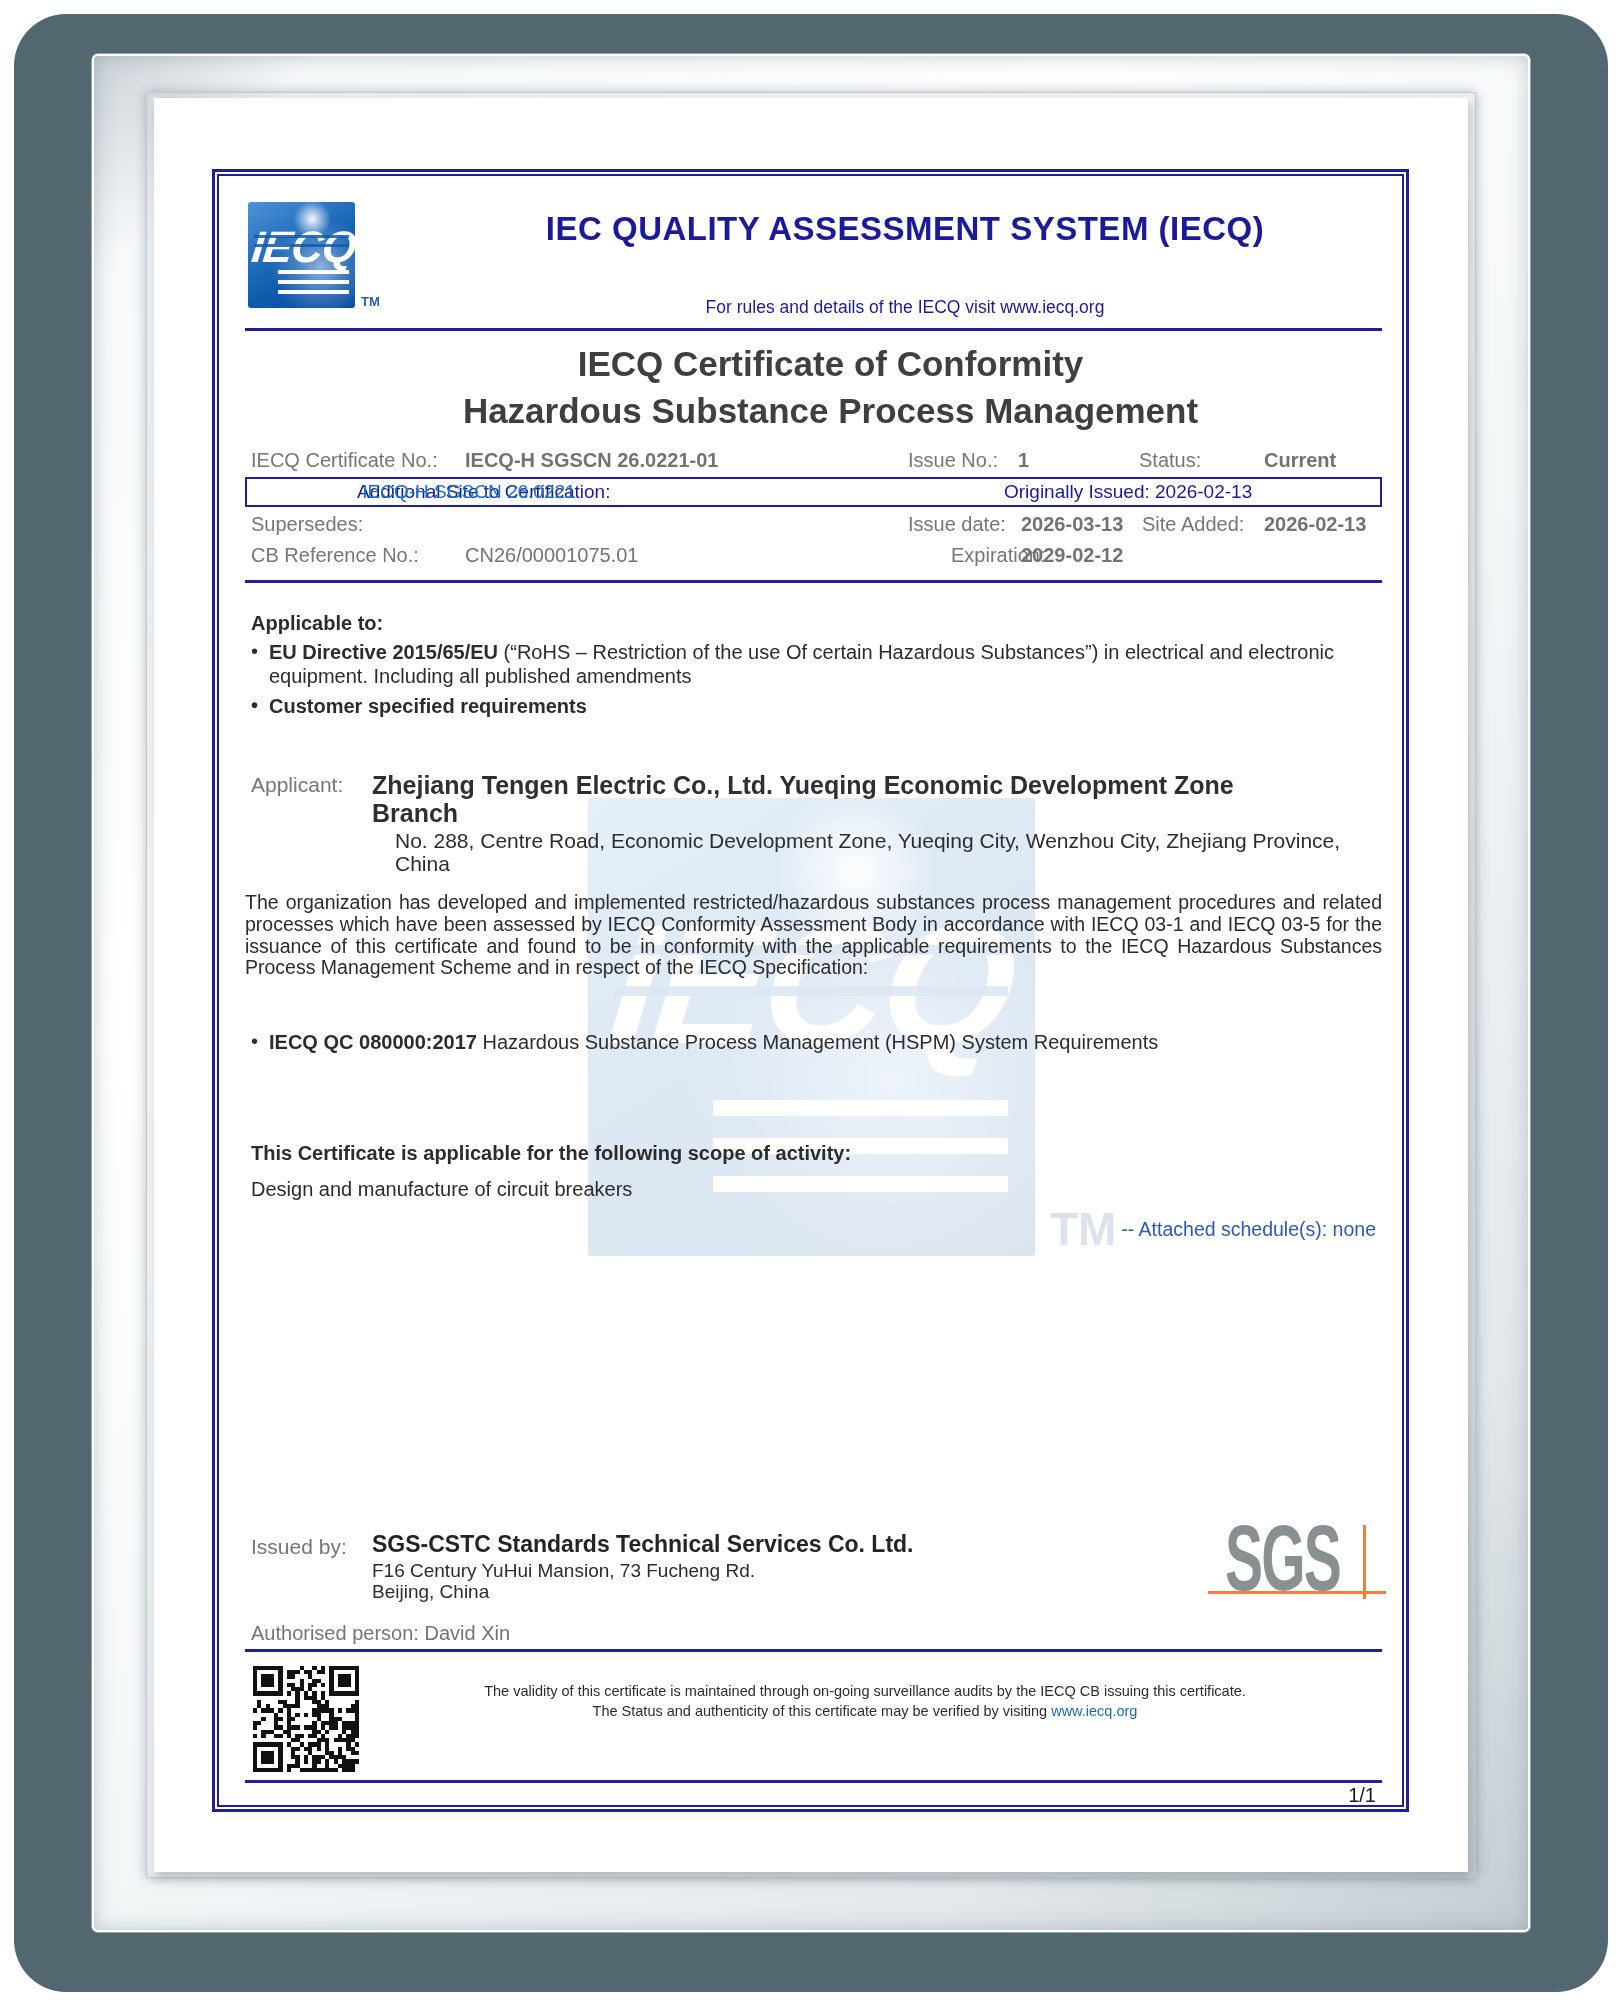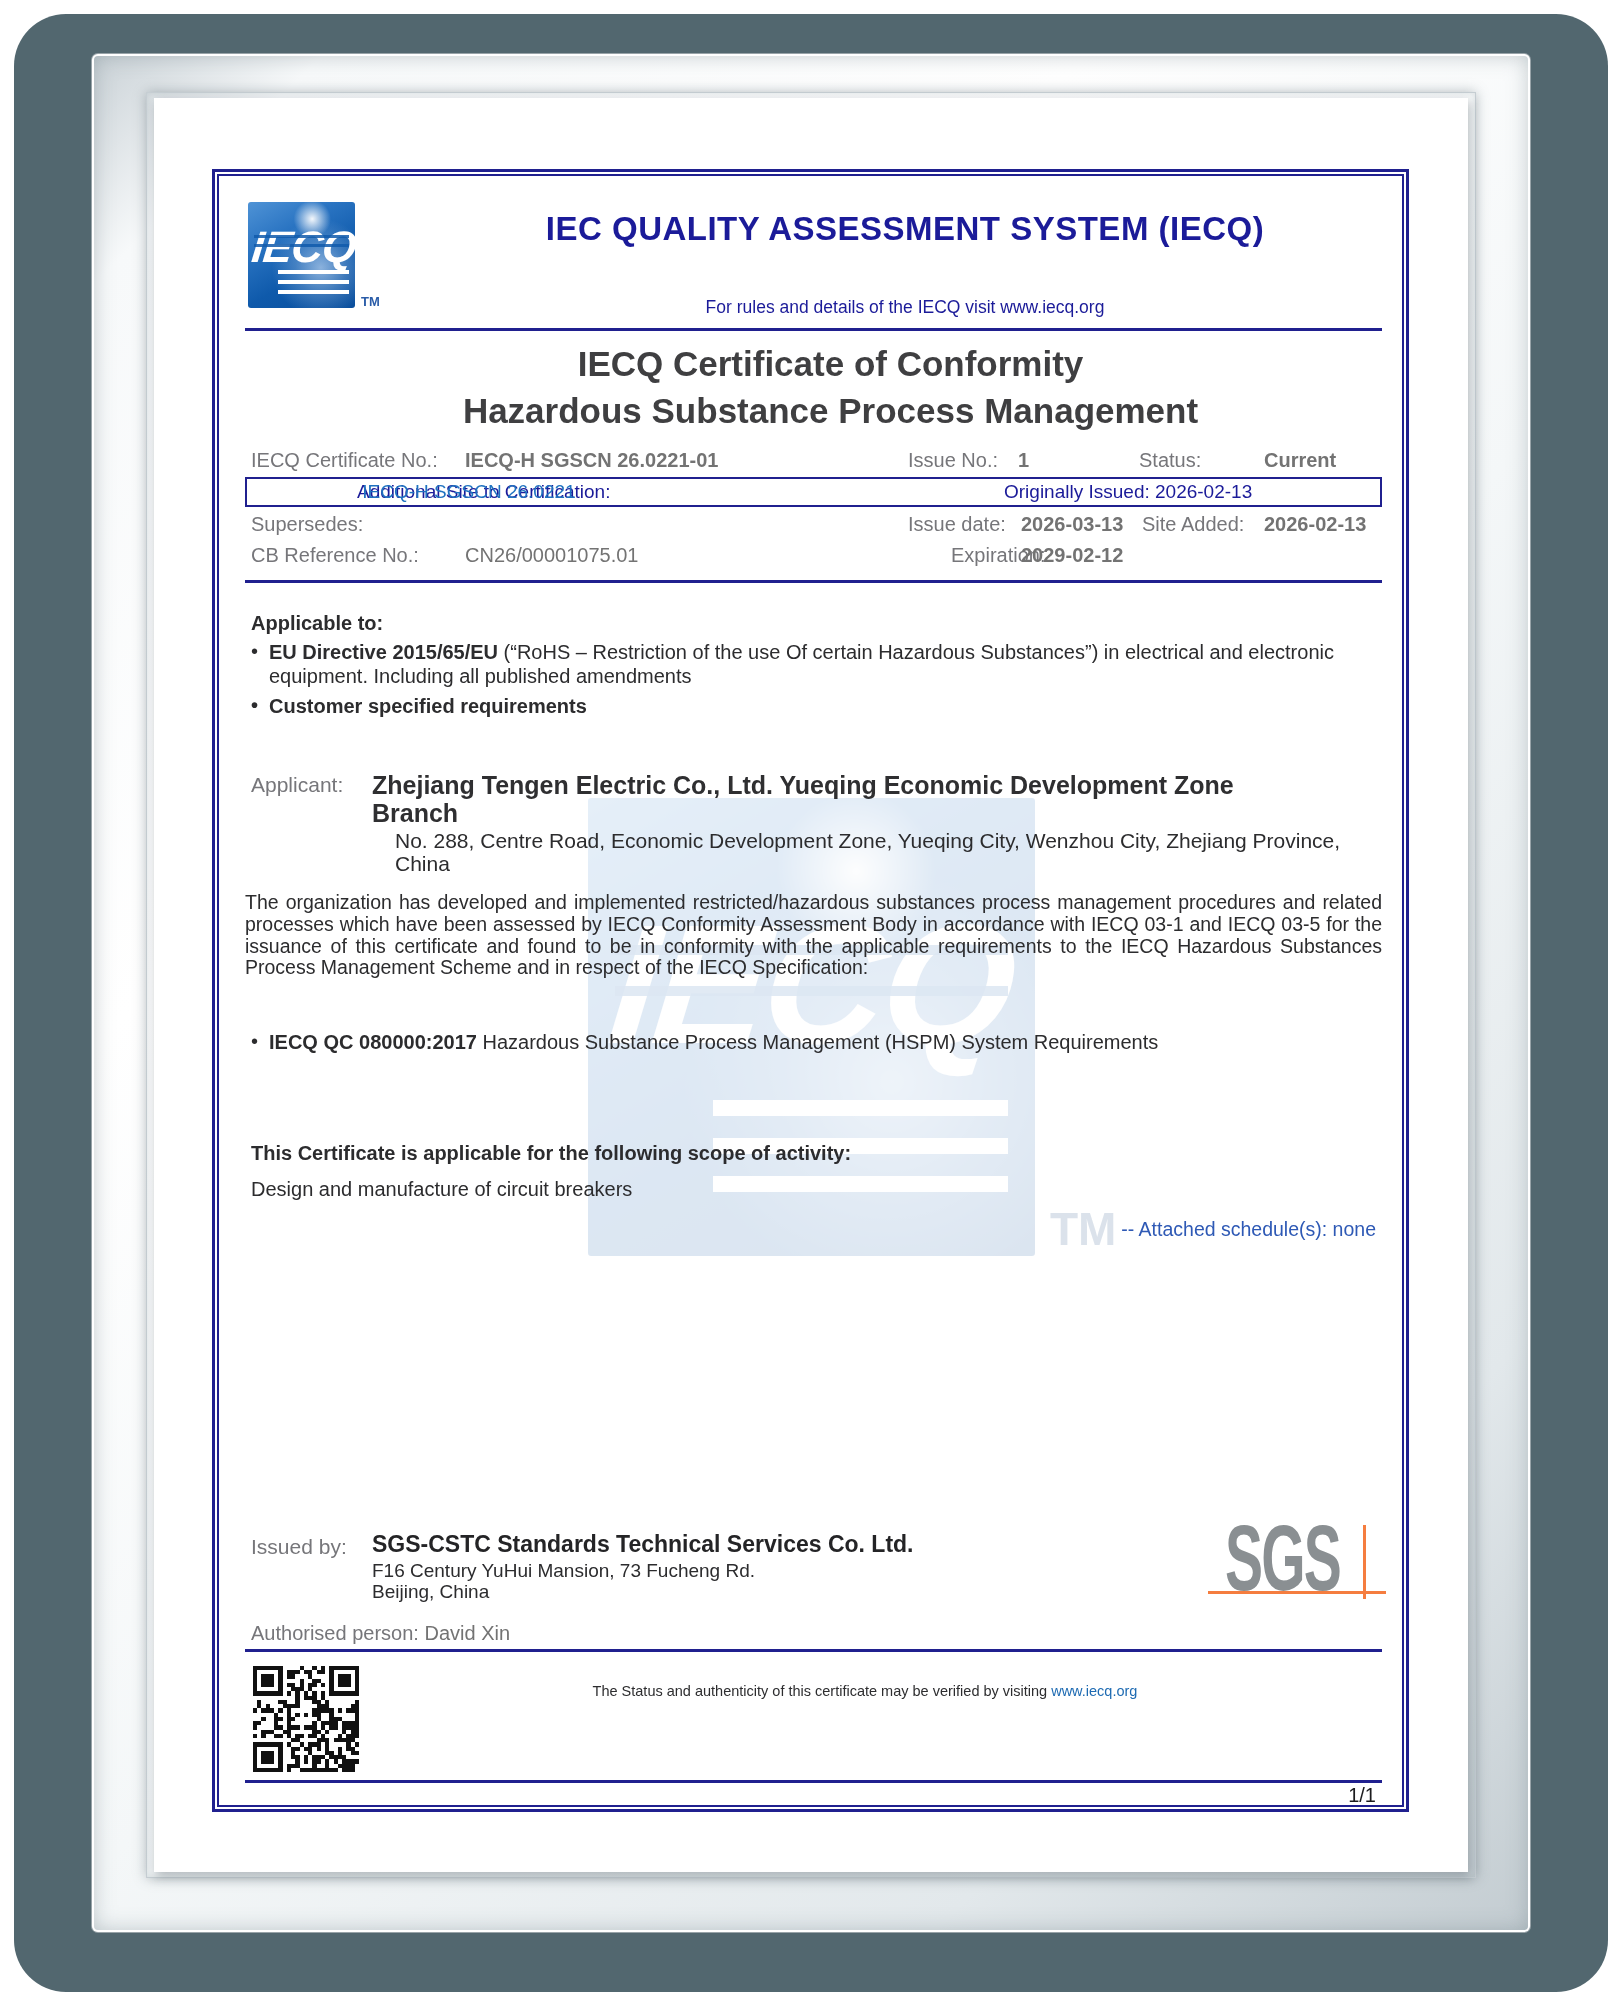--- a/index.html
+++ b/index.html
@@ -190,19 +190,20 @@
     <div class="row" style="left:36px;top:1450px;">
       <span class="lab">Authorised person:</span>
       <span class="val">David Xin</span>
     </div>
     <div class="rule r3"></div>
 
     <div class="qr"><svg viewBox="0 0 25 25" xmlns="http://www.w3.org/2000/svg">
           <path d="M0 0h1v1h-1zM1 0h1v1h-1zM2 0h1v1h-1zM3 0h1v1h-1zM4 0h1v1h-1zM5 0h1v1h-1zM6 0h1v1h-1zM11 0h1v1h-1zM14 0h1v1h-1zM16 0h1v1h-1zM18 0h1v1h-1zM19 0h1v1h-1zM20 0h1v1h-1zM21 0h1v1h-1zM22 0h1v1h-1zM23 0h1v1h-1zM24 0h1v1h-1zM0 1h1v1h-1zM6 1h1v1h-1zM8 1h1v1h-1zM9 1h1v1h-1zM10 1h1v1h-1zM12 1h1v1h-1zM13 1h1v1h-1zM15 1h1v1h-1zM16 1h1v1h-1zM18 1h1v1h-1zM24 1h1v1h-1zM0 2h1v1h-1zM2 2h1v1h-1zM3 2h1v1h-1zM4 2h1v1h-1zM6 2h1v1h-1zM8 2h1v1h-1zM9 2h1v1h-1zM13 2h1v1h-1zM18 2h1v1h-1zM20 2h1v1h-1zM21 2h1v1h-1zM22 2h1v1h-1zM24 2h1v1h-1zM0 3h1v1h-1zM2 3h1v1h-1zM3 3h1v1h-1zM4 3h1v1h-1zM6 3h1v1h-1zM11 3h1v1h-1zM14 3h1v1h-1zM15 3h1v1h-1zM18 3h1v1h-1zM20 3h1v1h-1zM21 3h1v1h-1zM22 3h1v1h-1zM24 3h1v1h-1zM0 4h1v1h-1zM2 4h1v1h-1zM3 4h1v1h-1zM4 4h1v1h-1zM6 4h1v1h-1zM8 4h1v1h-1zM9 4h1v1h-1zM11 4h1v1h-1zM13 4h1v1h-1zM14 4h1v1h-1zM16 4h1v1h-1zM18 4h1v1h-1zM20 4h1v1h-1zM21 4h1v1h-1zM22 4h1v1h-1zM24 4h1v1h-1zM0 5h1v1h-1zM6 5h1v1h-1zM9 5h1v1h-1zM10 5h1v1h-1zM11 5h1v1h-1zM13 5h1v1h-1zM18 5h1v1h-1zM24 5h1v1h-1zM0 6h1v1h-1zM1 6h1v1h-1zM2 6h1v1h-1zM3 6h1v1h-1zM4 6h1v1h-1zM5 6h1v1h-1zM6 6h1v1h-1zM8 6h1v1h-1zM10 6h1v1h-1zM12 6h1v1h-1zM14 6h1v1h-1zM16 6h1v1h-1zM18 6h1v1h-1zM19 6h1v1h-1zM20 6h1v1h-1zM21 6h1v1h-1zM22 6h1v1h-1zM23 6h1v1h-1zM24 6h1v1h-1zM10 7h1v1h-1zM12 7h1v1h-1zM13 7h1v1h-1zM14 7h1v1h-1zM16 7h1v1h-1zM1 8h1v1h-1zM6 8h1v1h-1zM7 8h1v1h-1zM10 8h1v1h-1zM14 8h1v1h-1zM15 8h1v1h-1zM17 8h1v1h-1zM24 8h1v1h-1zM1 9h1v1h-1zM3 9h1v1h-1zM7 9h1v1h-1zM8 9h1v1h-1zM9 9h1v1h-1zM10 9h1v1h-1zM15 9h1v1h-1zM16 9h1v1h-1zM17 9h1v1h-1zM23 9h1v1h-1zM24 9h1v1h-1zM0 10h1v1h-1zM2 10h1v1h-1zM3 10h1v1h-1zM4 10h1v1h-1zM6 10h1v1h-1zM8 10h1v1h-1zM14 10h1v1h-1zM15 10h1v1h-1zM16 10h1v1h-1zM17 10h1v1h-1zM18 10h1v1h-1zM20 10h1v1h-1zM22 10h1v1h-1zM23 10h1v1h-1zM24 10h1v1h-1zM5 11h1v1h-1zM8 11h1v1h-1zM10 11h1v1h-1zM12 11h1v1h-1zM14 11h1v1h-1zM15 11h1v1h-1zM18 11h1v1h-1zM24 11h1v1h-1zM2 12h1v1h-1zM5 12h1v1h-1zM6 12h1v1h-1zM8 12h1v1h-1zM9 12h1v1h-1zM15 12h1v1h-1zM18 12h1v1h-1zM19 12h1v1h-1zM20 12h1v1h-1zM24 12h1v1h-1zM0 13h1v1h-1zM1 13h1v1h-1zM5 13h1v1h-1zM8 13h1v1h-1zM14 13h1v1h-1zM16 13h1v1h-1zM17 13h1v1h-1zM18 13h1v1h-1zM19 13h1v1h-1zM21 13h1v1h-1zM22 13h1v1h-1zM23 13h1v1h-1zM24 13h1v1h-1zM0 14h1v1h-1zM5 14h1v1h-1zM6 14h1v1h-1zM8 14h1v1h-1zM9 14h1v1h-1zM10 14h1v1h-1zM12 14h1v1h-1zM13 14h1v1h-1zM14 14h1v1h-1zM16 14h1v1h-1zM18 14h1v1h-1zM19 14h1v1h-1zM21 14h1v1h-1zM22 14h1v1h-1zM23 14h1v1h-1zM24 14h1v1h-1zM2 15h1v1h-1zM3 15h1v1h-1zM4 15h1v1h-1zM7 15h1v1h-1zM8 15h1v1h-1zM14 15h1v1h-1zM15 15h1v1h-1zM17 15h1v1h-1zM21 15h1v1h-1zM23 15h1v1h-1zM24 15h1v1h-1zM0 16h1v1h-1zM2 16h1v1h-1zM5 16h1v1h-1zM6 16h1v1h-1zM8 16h1v1h-1zM10 16h1v1h-1zM11 16h1v1h-1zM13 16h1v1h-1zM14 16h1v1h-1zM16 16h1v1h-1zM20 16h1v1h-1zM22 16h1v1h-1zM23 16h1v1h-1zM24 16h1v1h-1zM9 17h1v1h-1zM10 17h1v1h-1zM15 17h1v1h-1zM16 17h1v1h-1zM17 17h1v1h-1zM19 17h1v1h-1zM20 17h1v1h-1zM21 17h1v1h-1zM22 17h1v1h-1zM23 17h1v1h-1zM0 18h1v1h-1zM1 18h1v1h-1zM2 18h1v1h-1zM3 18h1v1h-1zM4 18h1v1h-1zM5 18h1v1h-1zM6 18h1v1h-1zM8 18h1v1h-1zM11 18h1v1h-1zM13 18h1v1h-1zM14 18h1v1h-1zM15 18h1v1h-1zM17 18h1v1h-1zM22 18h1v1h-1zM24 18h1v1h-1zM0 19h1v1h-1zM6 19h1v1h-1zM9 19h1v1h-1zM10 19h1v1h-1zM12 19h1v1h-1zM13 19h1v1h-1zM15 19h1v1h-1zM17 19h1v1h-1zM20 19h1v1h-1zM22 19h1v1h-1zM23 19h1v1h-1zM0 20h1v1h-1zM2 20h1v1h-1zM3 20h1v1h-1zM4 20h1v1h-1zM6 20h1v1h-1zM9 20h1v1h-1zM13 20h1v1h-1zM17 20h1v1h-1zM18 20h1v1h-1zM20 20h1v1h-1zM23 20h1v1h-1zM24 20h1v1h-1zM0 21h1v1h-1zM2 21h1v1h-1zM3 21h1v1h-1zM4 21h1v1h-1zM6 21h1v1h-1zM9 21h1v1h-1zM10 21h1v1h-1zM12 21h1v1h-1zM14 21h1v1h-1zM15 21h1v1h-1zM16 21h1v1h-1zM18 21h1v1h-1zM19 21h1v1h-1zM20 21h1v1h-1zM21 21h1v1h-1zM0 22h1v1h-1zM2 22h1v1h-1zM3 22h1v1h-1zM4 22h1v1h-1zM6 22h1v1h-1zM10 22h1v1h-1zM12 22h1v1h-1zM14 22h1v1h-1zM15 22h1v1h-1zM17 22h1v1h-1zM19 22h1v1h-1zM21 22h1v1h-1zM22 22h1v1h-1zM23 22h1v1h-1zM24 22h1v1h-1zM0 23h1v1h-1zM6 23h1v1h-1zM8 23h1v1h-1zM9 23h1v1h-1zM10 23h1v1h-1zM14 23h1v1h-1zM17 23h1v1h-1zM20 23h1v1h-1zM21 23h1v1h-1zM22 23h1v1h-1zM23 23h1v1h-1zM0 24h1v1h-1zM1 24h1v1h-1zM2 24h1v1h-1zM3 24h1v1h-1zM4 24h1v1h-1zM5 24h1v1h-1zM6 24h1v1h-1zM8 24h1v1h-1zM11 24h1v1h-1zM12 24h1v1h-1zM13 24h1v1h-1zM14 24h1v1h-1zM15 24h1v1h-1zM16 24h1v1h-1zM17 24h1v1h-1zM18 24h1v1h-1zM19 24h1v1h-1zM21 24h1v1h-1zM22 24h1v1h-1zM23 24h1v1h-1z" fill="#111"></path>
         </svg></div>
     <div class="footer-lines">
+      <div>The validity of this certificate is maintained through on-going surveillance audits by the IECQ CB issuing this certificate.</div>
       <div><span>The Status and authenticity of this certificate may be verified by visiting </span><span class="footer-link">www.iecq.org</span></div>
     </div>
     <div class="rule r4"></div>
     <div class="page-num">1/1</div>
 
   </div>
 </div>
 
 </body></html>

